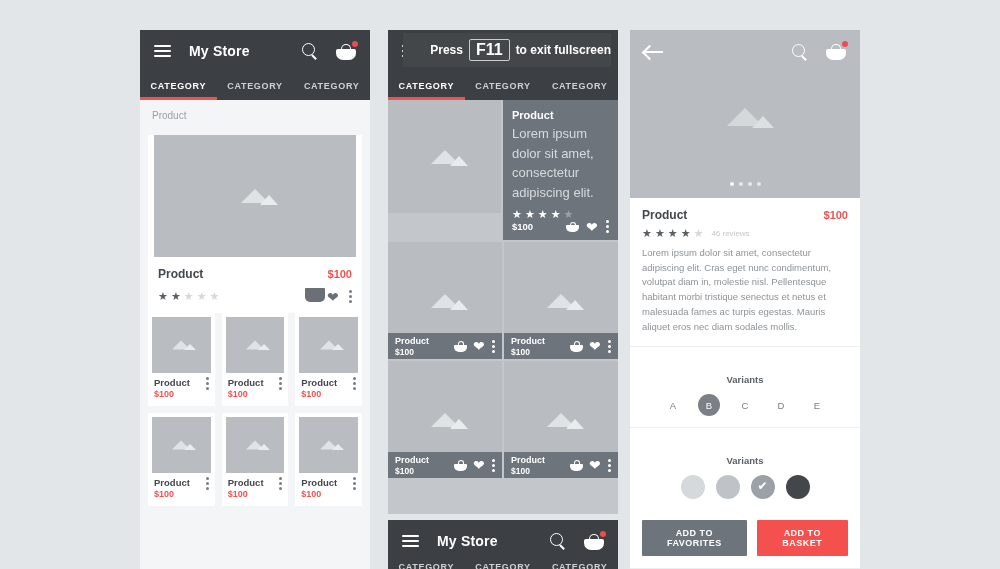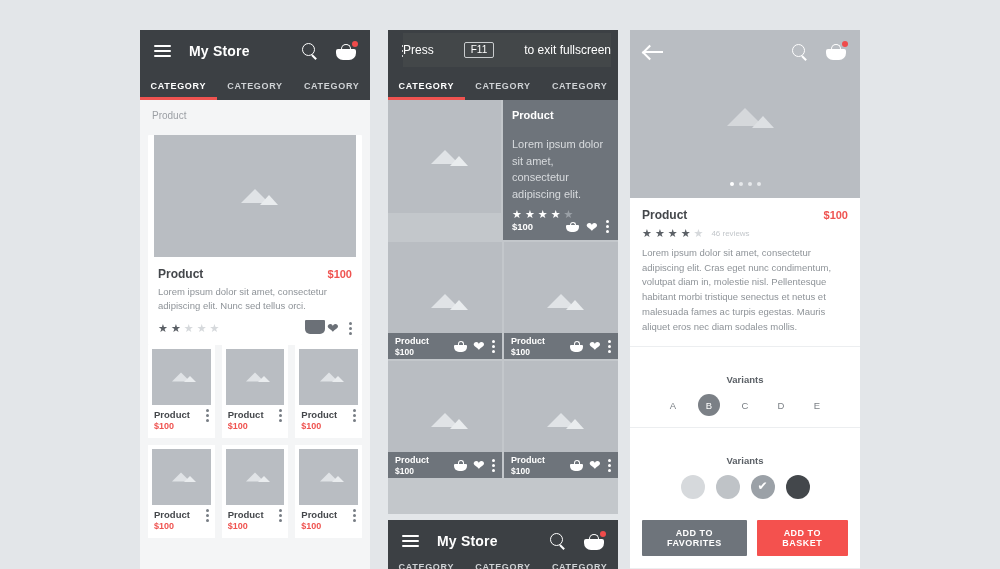--- a/index.html
+++ b/index.html
@@ -147,45 +147,45 @@
   .tile .t-name { font-size: 9.5px; font-weight: bold; color: #44474b; }
   .tile .t-price { font-size: 9px; font-weight: bold; color: #ef5350; margin-top: 1px; }
 
   
   #panel2 { left: 388px; top: 30px; width: 230px; height: 484px; background: #c3c7cb; }
   #panel2b { left: 388px; top: 520px; width: 230px; height: 49px; background: #f4f5f6; }
   .m-top { display: flex; gap: 2px; background: #c3c7cb; }
   .m-top .leftimg { width: 113px; height: 113px; }
   .m-top .card2 { flex: 1; background: #6e747b; padding: 9px 9px 7px; display: flex; flex-direction: column; }
   .card2 .n { color: #ffffff; font-size: 11px; font-weight: bold; }
-  .card2 .d { color: #d8dbde; font-size: 11px; line-height: 1.5; margin-top: 15px; }
+  .card2 .d { color: #d8dbde; font-size: 13px; line-height: 1.5; margin-top: 3px; }
   .card2 .srow { margin-top: 7px; }
   .card2 .foot { margin-top: auto; display: flex; align-items: center; }
   .card2 .foot .pr { color: #ffffff; font-size: 9.5px; font-weight: bold; }
   .card2 .foot .acts { margin-left: auto; display: flex; align-items: center; gap: 7px; }
 
   .m-grid { display: grid; grid-template-columns: 1fr 1fr; gap: 2px; margin-top: 2px; }
   .m-cell { position: relative; height: 117px; }
   .m-cell .bar {
     position: absolute; left: 0; right: 0; bottom: 0; height: 26px;
     background: #6e747b; padding: 3px 7px; display: flex; align-items: center;
   }
   .m-cell .bar .txt .n { color: #fff; font-size: 9px; font-weight: bold; }
   .m-cell .bar .txt .p { color: #fff; font-size: 8.5px; font-weight: bold; margin-top: 1px; }
   .m-cell .bar .acts { margin-left: auto; display: flex; align-items: center; gap: 6px; }
 
   
   .toast {
     position: absolute; left: 403px; top: 33px; width: 208px; height: 34px;
-    background: #434749; display: flex; align-items: center; justify-content: space-between;
-    color: #ffffff; font-size: 12px; font-weight: normal; gap: 6px; z-index: 50;
+    background: #434749; display: flex; align-items: center; justify-content: flex-end;
+    color: #ffffff; font-size: 12px; font-weight: bold; gap: 6px; z-index: 50;
   }
   .toast .key {
     border: 1.5px solid #c9ccce; border-radius: 2px; padding: 2px 6px;
-    font-size: 10px; line-height: 1;
+    font-size: 16px; line-height: 1;
   }
 
   
   #panel3 { left: 630px; top: 30px; width: 230px; height: 539px; background: #eceef0; }
   .p3-hero { height: 168px; background: #b9bdc2; position: relative; }
   .p3-hero .bar3 { display: flex; align-items: center; padding: 13px 14px 0; }
   .p3-hero .mount {
     position: absolute; left: 50%; top: 52%; transform: translate(-50%,-50%);
     width: 0; height: 0;
     border-left: 18px solid transparent; border-right: 18px solid transparent;
@@ -279,21 +279,20 @@
 
     <div class="sec-label">Product</div>
 
     <div class="card">
       <div class="ph hero"></div>
       <div class="body">
         <div class="row-title">
           <span class="p-name">Product</span>
           <span class="p-price">$100</span>
         </div>
-        <div class="p-desc">Lorem ipsum dolor sit amet, consectetur adipiscing elit. Nunc sed tellus orci.</div>
         <div class="row-actions">
           <div class="stars">
               <span class="star on">★</span>
               <span class="star on">★</span>
               <span class="star">★</span>
               <span class="star">★</span>
               <span class="star">★</span>
             </div>
           <div class="right">
             <div class="mini-basket">

